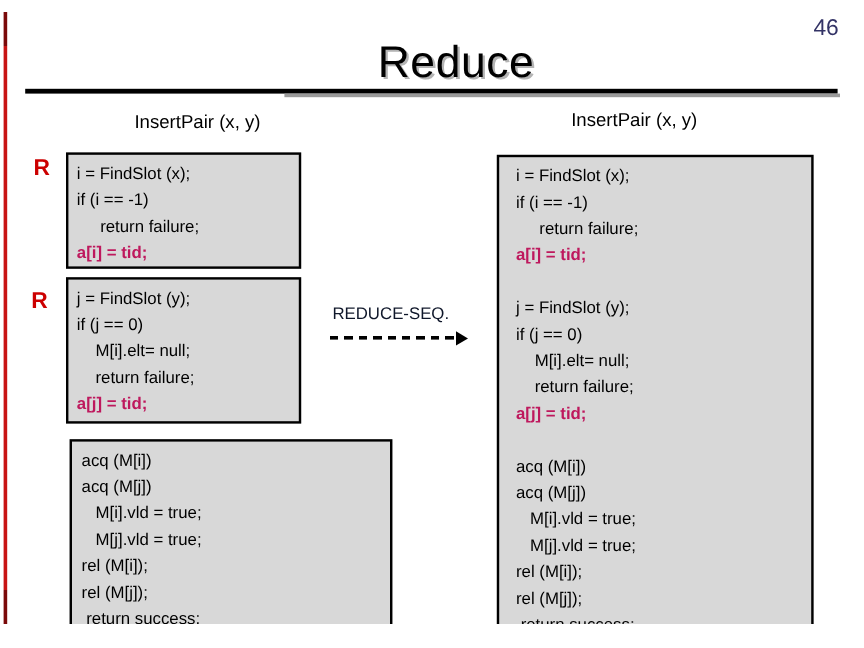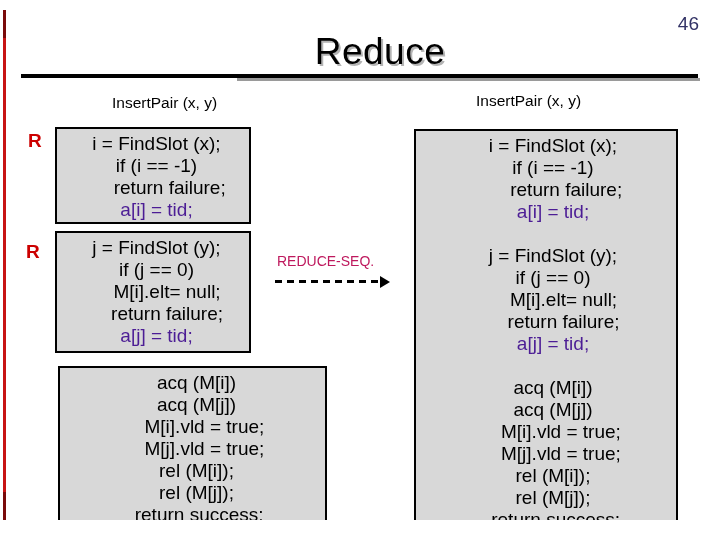--- a/index.html
+++ b/index.html
@@ -21,23 +21,23 @@
     padding-left:20px;
   }
   .rule-black { position:absolute; left:21px; top:74px; width:677px; height:4px; background:#000; }
   .rule-gray  { position:absolute; left:237px; top:78px; width:463px; height:3px; background:#9a9a9a; }
   .hdr { position:absolute; font-size:15.5px; color:#000;margin-left:48px; }
   .rlabel { position:absolute; font-size:19px; font-weight:bold; color:#cc0000; }
   .codebox {
     position:absolute; box-sizing:border-box;
     background:#d8d8d8; border:2px solid #000; padding:4px 0 0 7px;
   }
-  .cl { white-space:pre; font-size:19px; line-height:22px; min-height:22px;text-align:center; }
-  .cl.red { color:#4c1d95; font-weight:normal; }
-  .arrow-label { position:absolute; left:277px; top:253px; font-size:14px; color:#be185d; }
+  .cl { white-space:pre; font-size:14px; line-height:22px; min-height:22px; }
+  .cl.red { color:#be185d; font-weight:bold; }
+  .arrow-label { position:absolute; left:277px; top:253px; font-size:14px; color:#0f172a; }
   .arrow-dashes {
     position:absolute; left:275px; top:280px; width:105px; height:3px;
     background:repeating-linear-gradient(90deg,#000 0 7px,transparent 7px 12px);
   }
   .arrow-head {
     position:absolute; left:380px; top:276px; width:0; height:0;
     border-top:6px solid transparent; border-bottom:6px solid transparent;
     border-left:10px solid #000;
   }
   .box1 { left:55px;  top:127px; width:196px; height:97px;  }

